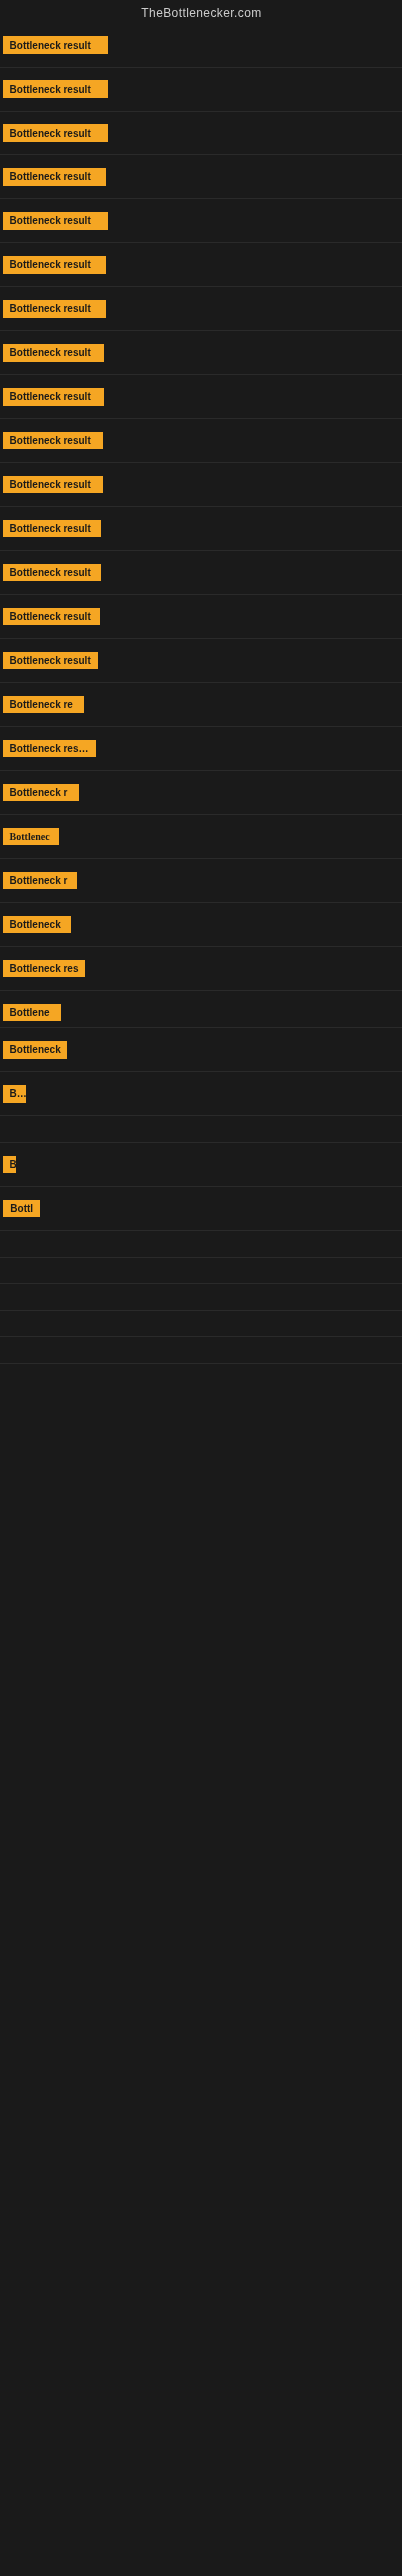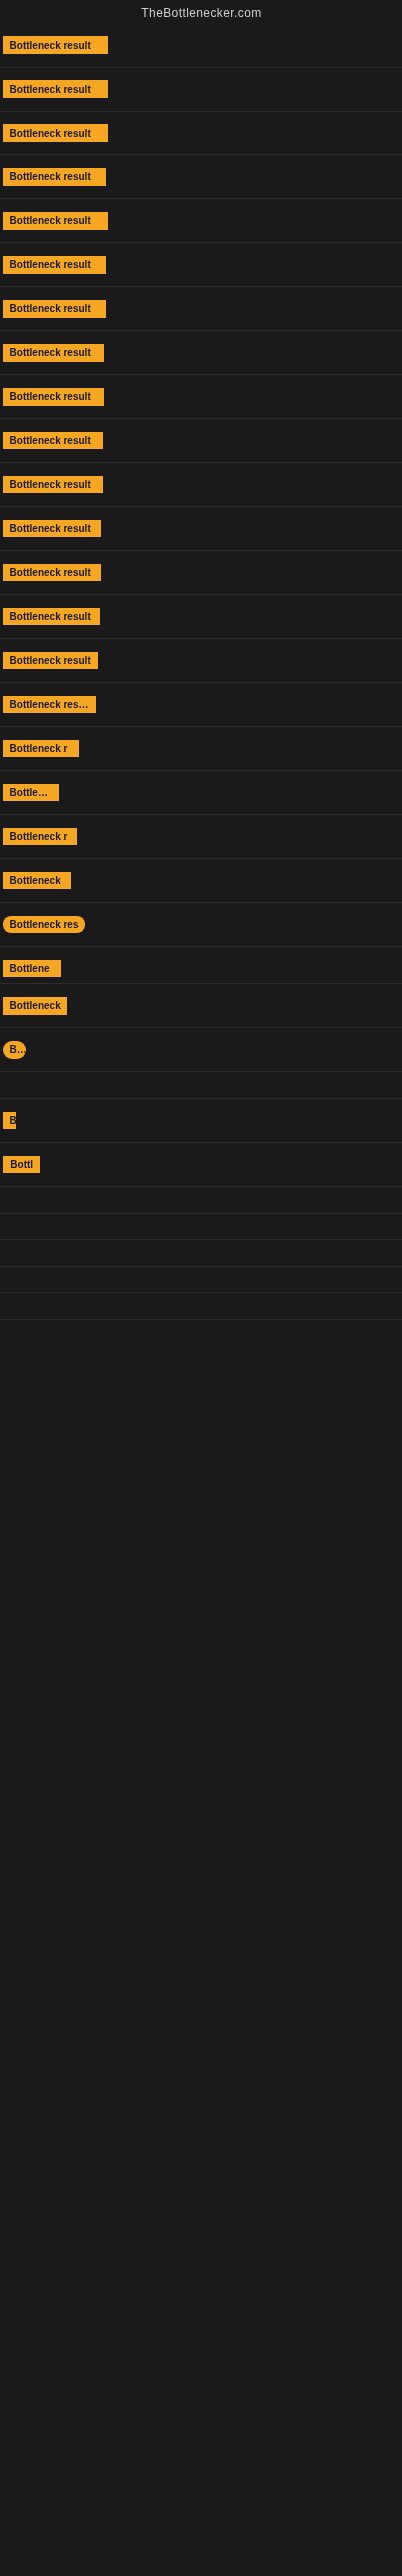--- a/index.html
+++ b/index.html
@@ -117,61 +117,66 @@
         <span class="bottleneck-label" style="max-width: 97px; width: 97px;">Bottleneck result</span>
       </div>
     </div>
     <div class="section" style="padding-top: 8px; padding-bottom: 8px;">
       <div class="bottleneck-item">
         <span class="bottleneck-label" style="max-width: 95px; width: 95px;">Bottleneck result</span>
       </div>
     </div>
     <div class="section" style="padding-top: 8px; padding-bottom: 8px;">
       <div class="bottleneck-item">
+        <span class="bottleneck-label" style="max-width: 81px; width: 81px;">Bottleneck re</span>
+      </div>
+    </div>
+    <div class="section" style="padding-top: 8px; padding-bottom: 8px;">
+      <div class="bottleneck-item">
         <span class="bottleneck-label" style="max-width: 93px; width: 93px;">Bottleneck result</span>
       </div>
     </div>
     <div class="section" style="padding-top: 8px; padding-bottom: 8px;">
       <div class="bottleneck-item">
         <span class="bottleneck-label" style="max-width: 76px; width: 76px;">Bottleneck r</span>
       </div>
     </div>
     <div class="section" style="padding-top: 8px; padding-bottom: 8px;">
       <div class="bottleneck-item">
-        <span class="bottleneck-label" style="max-width: 64px; width: 56px;">Bottlenec</span>
+        <span class="bottleneck-label" style="max-width: 64px; width: 56px; font-family: Liberation Serif, serif;">Bottlenec</span>
       </div>
     </div>
     <div class="section" style="padding-top: 8px; padding-bottom: 8px;">
       <div class="bottleneck-item">
         <span class="bottleneck-label" style="max-width: 74px; width: 74px;">Bottleneck r</span>
       </div>
     </div>
     <div class="section" style="padding-top: 8px; padding-bottom: 8px;">
       <div class="bottleneck-item">
         <span class="bottleneck-label" style="max-width: 68px; width: 68px;">Bottleneck</span>
       </div>
     </div>
     <div class="section" style="padding-top: 8px; padding-bottom: 8px;">
       <div class="bottleneck-item">
-        <span class="bottleneck-label" style="max-width: 82px; width: 86px; border-radius: 8px;">Bottleneck res</span>
+        <span class="bottleneck-label" style="max-width: 82px; width: 86px;">Bottleneck res</span>
       </div>
     </div>
     <div class="section" style="padding-top: 8px; ">
       <div class="bottleneck-item">
         <span class="bottleneck-label" style="max-width: 58px; width: 58px;">Bottlene</span>
       </div>
     </div>
     <div class="section" style="padding-top: 8px; padding-bottom: 8px;">
       <div class="bottleneck-item">
         <span class="bottleneck-label" style="max-width: 64px; width: 64px;">Bottleneck</span>
       </div>
     </div>
     <div class="section" style="padding-top: 8px; padding-bottom: 8px;">
       <div class="bottleneck-item">
-        <span class="bottleneck-label" style="max-width: 22.5px; width: 22.5px; border-radius: 9px;">Bo</span>
+        <span class="bottleneck-label" style="max-width: 22.5px; width: 22.5px;">Bo</span>
       </div>
     </div>
     <div class="section" style="padding-top: 8px; padding-bottom: 8px;">
       <div class="bottleneck-item"></div>
     </div>
     <div class="section" style="padding-top: 8px; padding-bottom: 8px;">
       <div class="bottleneck-item">
         <span class="bottleneck-label" style="max-width: 13px; width: 13px;">B</span>
       </div>
     </div>

